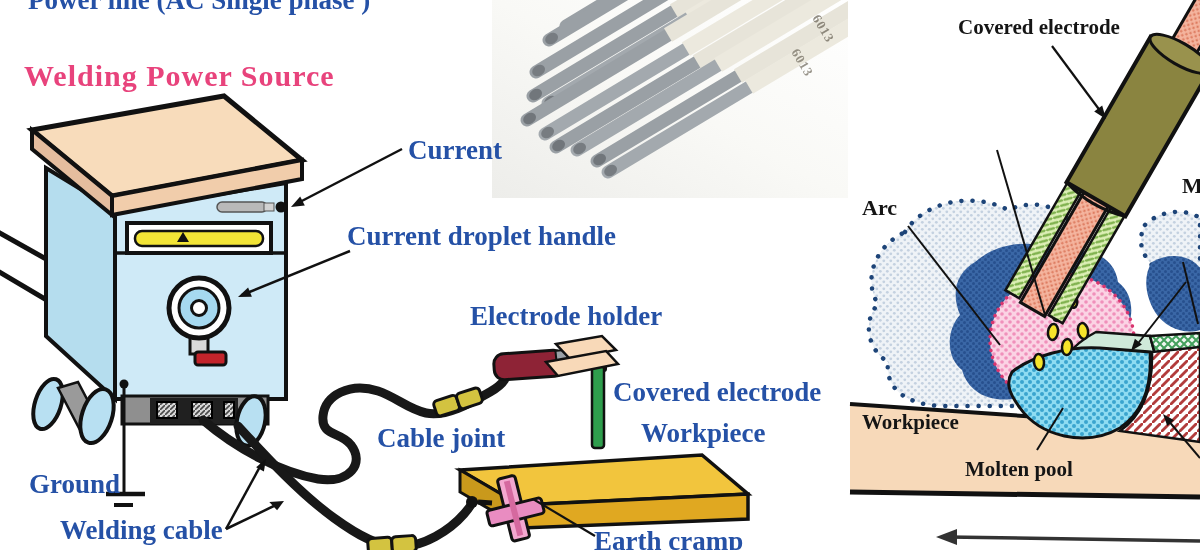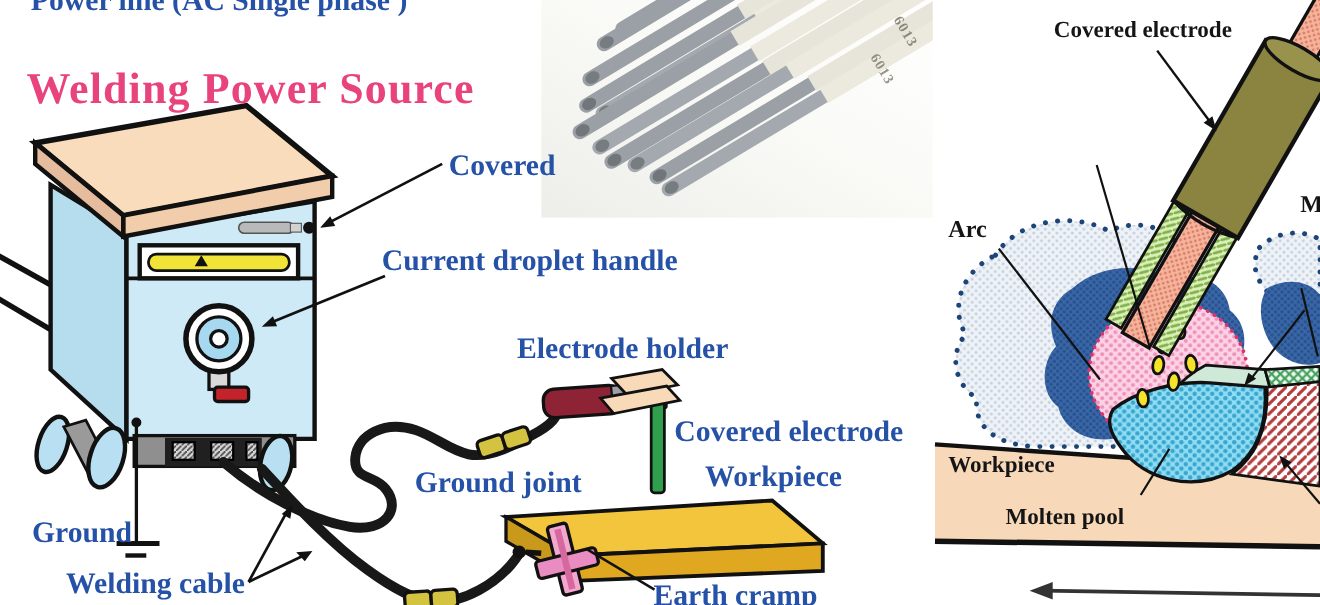--- a/index.html
+++ b/index.html
@@ -4,21 +4,21 @@
 <style>
   html,body{margin:0;padding:0;background:#fff;}
   .stage{position:relative;width:1200px;height:550px;overflow:hidden;background:#ffffff;
          font-family:"Liberation Serif","DejaVu Serif",serif;}
   .stage svg{position:absolute;left:0;top:0;}
   .lbl{position:absolute;font-weight:bold;white-space:nowrap;line-height:1.05;}
   .blue{color:#2551a6;}
   .pink{color:#e8437c;}
   .blk{color:#151515;}
   .sz27{font-size:27px;}
-  .sz30{font-size:40px;letter-spacing:1px;}
+  .sz30{font-size:30px;letter-spacing:1px;}
   .sz21{font-size:21px;}
   .sz22{font-size:22px;}
 </style>
 </head>
 <body>
 
 <div class="stage">
 
 <svg width="1200" height="550" viewBox="0 0 1200 550">
 <defs>
@@ -300,29 +300,29 @@
 
   <g>
     <path d="M948,537 L1200,541" stroke="#333" stroke-width="3.5"></path>
     <polygon points="936,537 957,529 957,545" fill="#333"></polygon>
   </g>
 </g>
 </svg>
 
 <div class="lbl blue sz27" style="left:28px; top:-14px;">Power line (AC Single phase )</div>
 <div class="lbl pink sz30" style="left:24px; top:60px;">Welding Power Source</div>
-<div class="lbl blue sz27" style="left:408px; top:136px;">Covered</div>
+<div class="lbl blue sz27" style="left:408px; top:136px;">Current</div>
 <div class="lbl blue sz27" style="left:347px; top:222px;">Current droplet handle</div>
 <div class="lbl blue sz27" style="left:470px; top:302px;text-align:right;">Electrode holder</div>
 <div class="lbl blue sz27" style="left:613px; top:378px;">Covered electrode</div>
 <div class="lbl blue sz27" style="left:641px; top:419px;">Workpiece</div>
-<div class="lbl blue sz27" style="left:377px; top:424px;">Ground joint</div>
+<div class="lbl blue sz27" style="left:377px; top:424px;">Cable joint</div>
 <div class="lbl blue sz27" style="left:29px; top:470px;">Ground</div>
 <div class="lbl blue sz27" style="left:60px; top:516px;">Welding cable</div>
 <div class="lbl blue sz27" style="left:594px; top:527px;">Earth cramp</div>
 
 <div class="lbl blk sz21" style="left:958px; top:16px;">Covered electrode</div>
 <div class="lbl blk sz22" style="left:862px; top:196px;font-family:Liberation Serif, serif;">Arc</div>
 <div class="lbl blk sz22" style="left:1182px; top:174px;">M</div>
 <div class="lbl blk sz21" style="left:862px; top:411px;">Workpiece</div>
-<div class="lbl blk sz21" style="left:914px; top:458px;">Molten pool</div>
+<div class="lbl blk sz21" style="left:965px; top:458px;">Molten pool</div>
 
 </div>
 
 </body></html>

